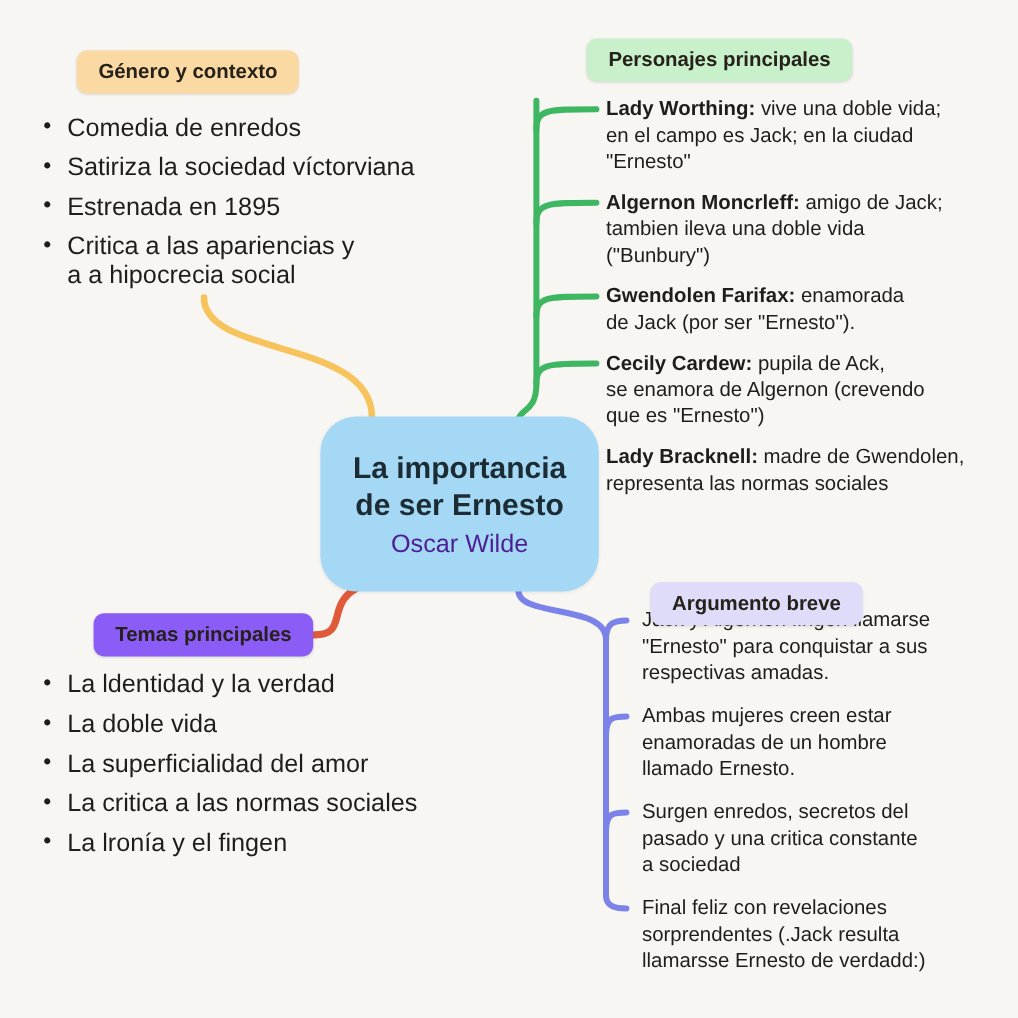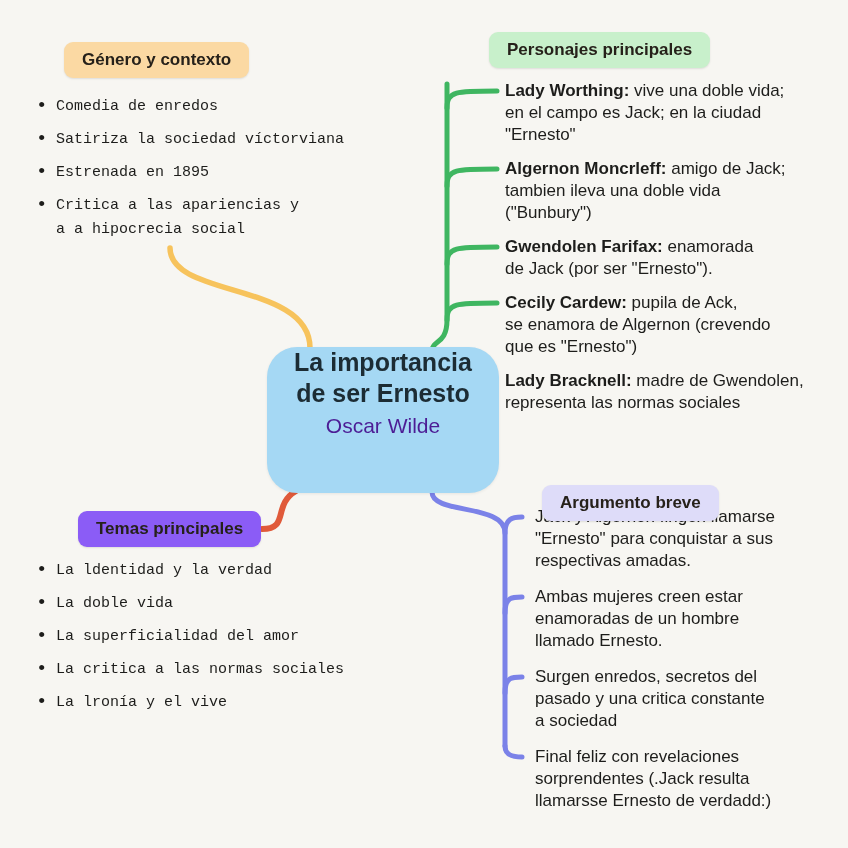--- a/index.html
+++ b/index.html
@@ -18,42 +18,42 @@
     padding:8px 18px; border-radius:9px; white-space:nowrap;
     box-shadow:0 1px 2px rgba(0,0,0,.10); color:#26211a;
   }
   .badge-genero     { left:64px;  top:42px;  background:#fbd9a3; }
   .badge-personajes { left:489px; top:32px;  background:#c8f0cb; }
   .badge-temas      { left:78px;  top:511px; background:#8b5cf6; }
   .badge-argumento  { left:542px; top:485px; background:#dedcf9; }
 
   .bullet-list {
     position:absolute; z-index:2; list-style:none; margin:0; padding:0;
-    font-size:15px; line-height:24px;font-family:Liberation Mono, monospace;
+    font-size:21px; line-height:24px;
   }
   .bullet-list li { position:relative; padding-left:22px; margin-bottom:9px; white-space:pre-line; }
   .bullet-list li::before { content:"\2022"; position:absolute; left:2px; top:-1px; font-size:19px; }
   .list-genero { left:34px; top:95px;  width:330px; }
   .list-temas  { left:34px; top:559px; width:340px; }
 
   .node-list {
     position:absolute; z-index:2; list-style:none; margin:0; padding:0;
     font-size:17px; line-height:22px;
   }
   .node-list li { white-space:pre-line; }
   .list-personajes { left:505px; top:80px; width:340px; }
   .list-personajes li { margin-bottom:12px; }
   .list-argumento { left:535px; top:506px; width:325px; }
   .list-argumento li { margin-bottom:14px; }
   .node-list strong { font-weight:bold; }
 
   .center-node {
     position:absolute; z-index:4; left:267px; top:347px; width:232px; height:146px;
     background:#a5d8f4; border-radius:30px;
-    display:flex; flex-direction:column; align-items:center; justify-content:flex-start;
+    display:flex; flex-direction:column; align-items:center; justify-content:center;
     text-align:center; box-shadow:0 1px 3px rgba(0,0,0,.07);
   }
   .center-title { font-weight:bold; font-size:25px; line-height:31px; white-space:pre-line; color:#1c2c34; }
   .center-sub { font-size:21px; margin-top:5px; color:#4c1d95; }
 </style>
 </head>
 <body>
 
 <div class="stage">
 
@@ -109,21 +109,21 @@
     <div class="center-title">La importancia
 de ser Ernesto</div>
     <div class="center-sub">Oscar Wilde</div>
   </div>
 
   <ul class="bullet-list list-temas">
     <li>La ldentidad y la verdad</li>
     <li>La doble vida</li>
     <li>La superficialidad del amor</li>
     <li>La critica a las normas sociales</li>
-    <li>La lronía y el vive</li>
+    <li>La lronía y el fingen</li>
   </ul>
 
   <ul class="node-list list-argumento">
     <li>Jack y Algernon fingen llamarse
 "Ernesto" para conquistar a sus
 respectivas amadas.</li>
     <li>Ambas mujeres creen estar
 enamoradas de un hombre
 llamado Ernesto.</li>
     <li>Surgen enredos, secretos del

